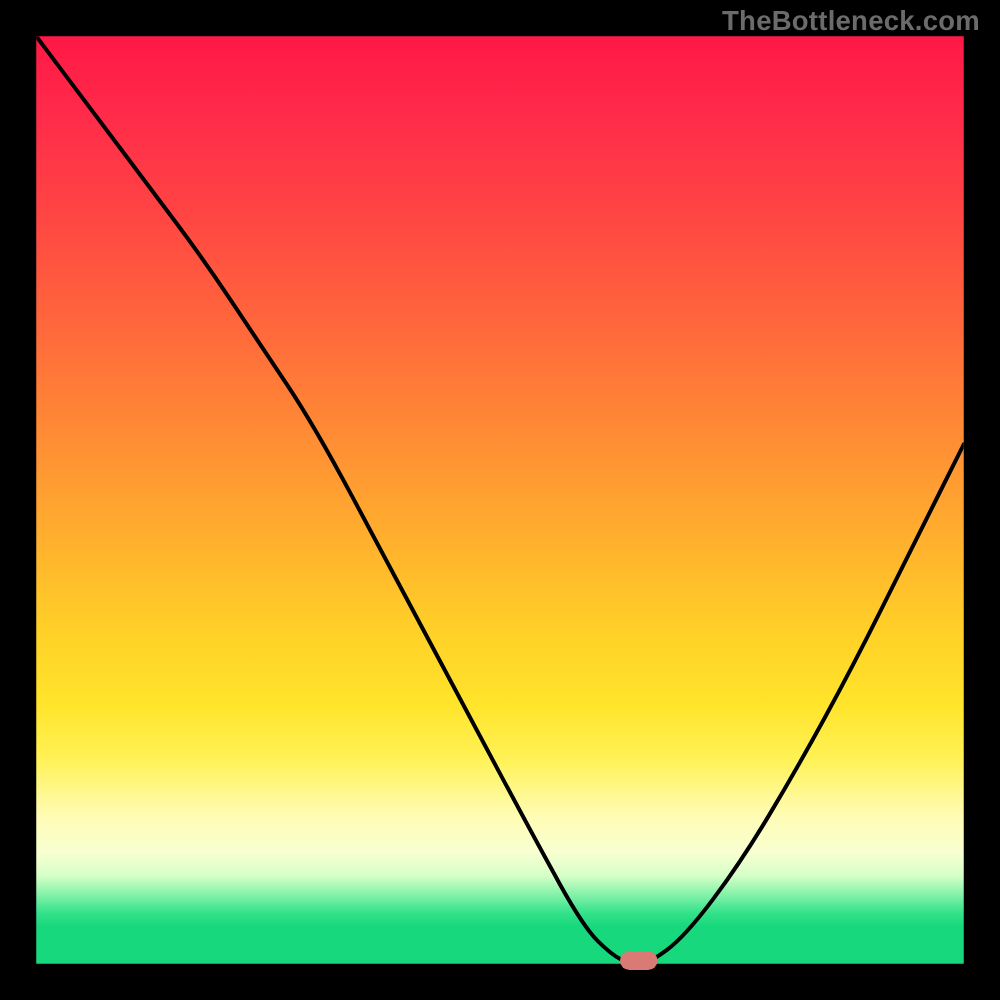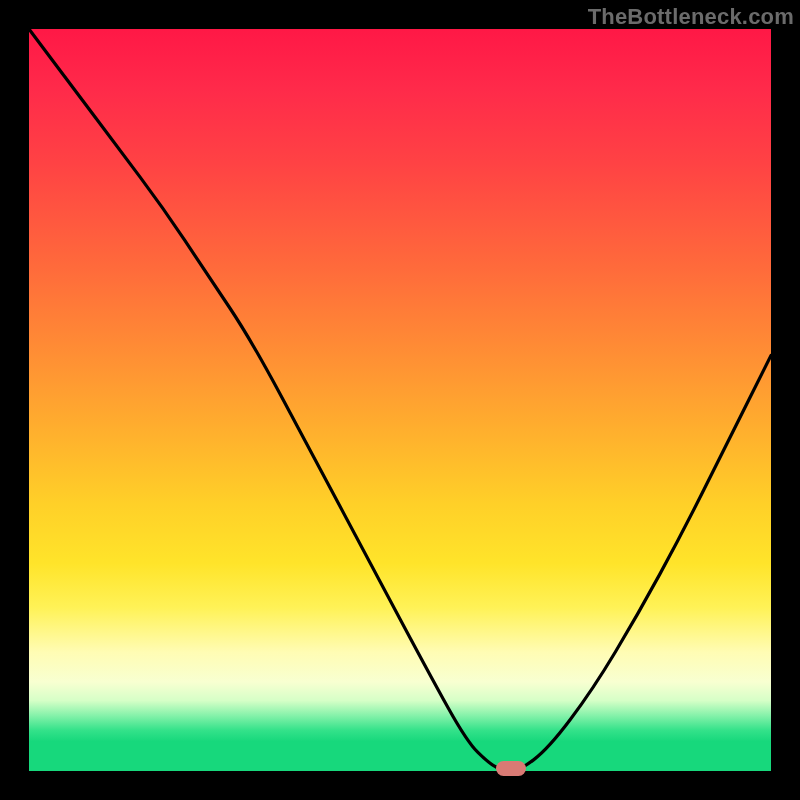--- a/index.html
+++ b/index.html
@@ -41,21 +41,21 @@
       #d6ffc7 90.5%,
       #86f2aa 92.5%,
       #34e28a 94.5%,
       #17d87c 96%,
       #17d87c 100%
     );
   }
   .watermark {
     position: absolute;
     top: 4px;
-    right: 6px;
+    right: 16px;
     color: #6b6b6b;
     font-size: 22px;
     font-weight: 600;
     letter-spacing: 0.2px;
   }
   .curve {
     position: absolute;
     left: 29px;
     top: 29px;
     width: 742px;

